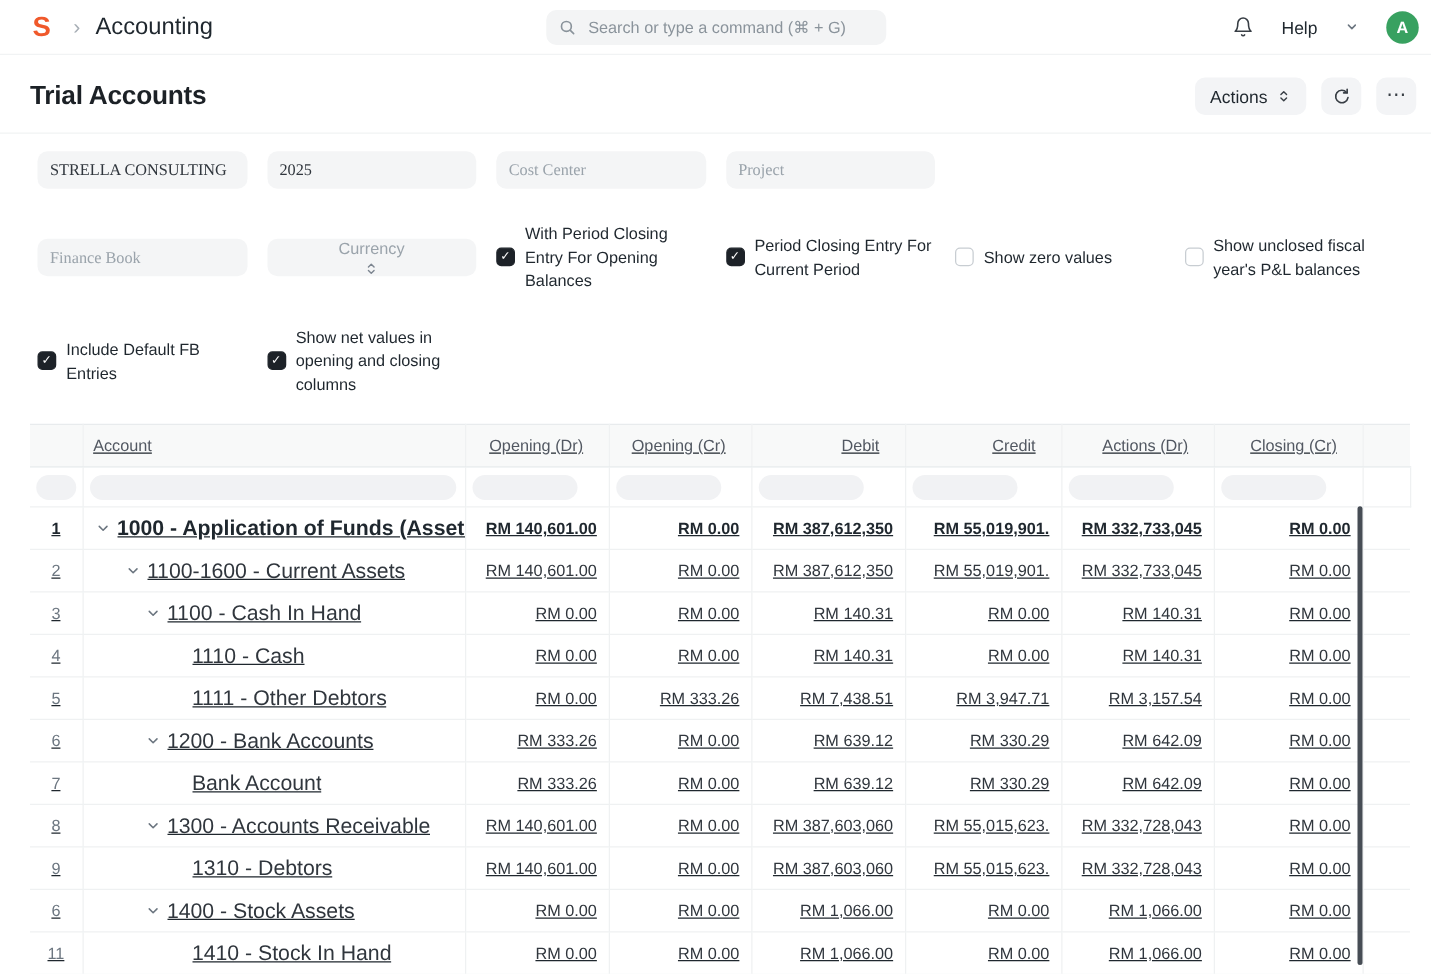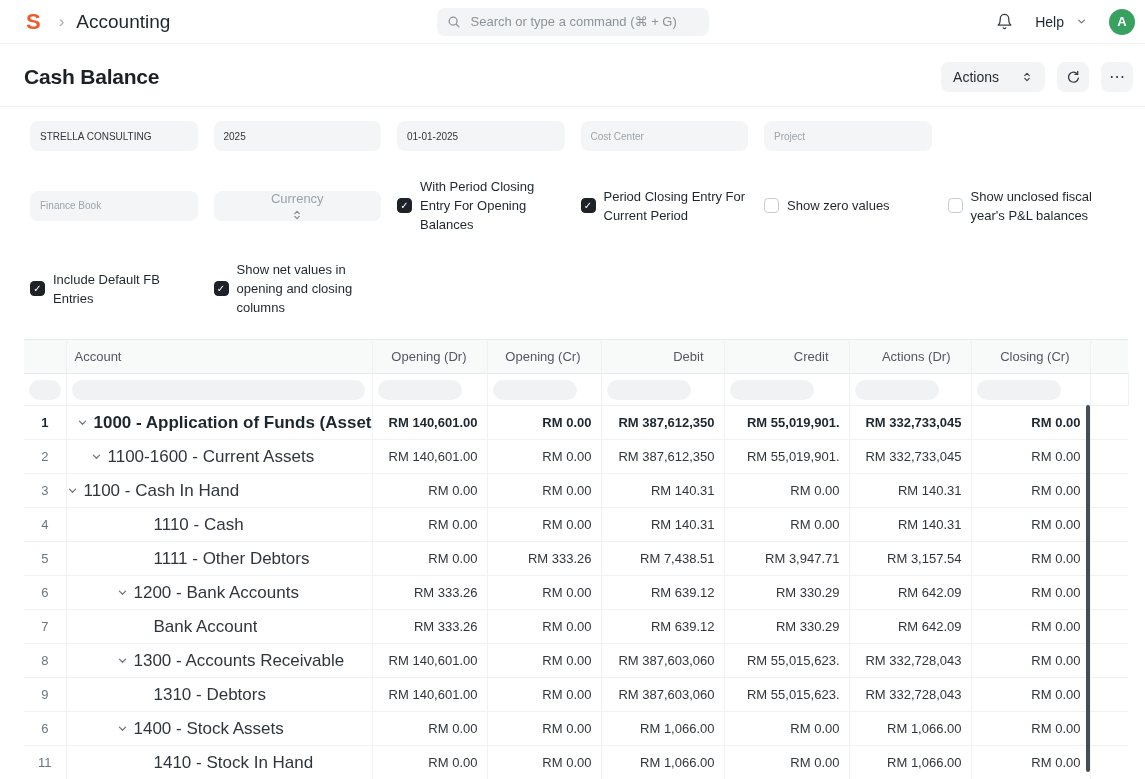--- a/index.html
+++ b/index.html
@@ -12,46 +12,46 @@
   
   .navbar { height:44px; display:flex; align-items:center; padding:0 10px 0 16px; border-bottom:1px solid #F1F3F4; position:relative; }
   .logo { font-weight:800; font-size:22px; color:#F0592B; margin-left:10px; cursor:pointer; line-height:1; }
   .crumb-sep { color:#A7AEB5; font-size:17px; margin:0 12px 0 18px; }
   .crumb { font-size:19px; color:#1F272E; cursor:pointer; }
   .search { position:absolute; left:50%; transform:translateX(-50%); width:272px; height:28px; background:#F3F4F5; border-radius:8px; display:flex; align-items:center; gap:8px; padding:0 10px; }
   .search input { border:0; background:transparent; outline:0; flex:1; font-size:13px; color:#1F272E; font-family:inherit; }
   .search input::placeholder { color:#8A939B; }
   .nav-right { margin-left:auto; display:flex; align-items:center; gap:22px; }
   .icon-btn { background:none; border:0; padding:0; cursor:pointer; display:flex; align-items:center; }
-  .help { font-size:14px; color:#1F272E; display:flex; align-items:center; gap:12px; cursor:pointer; }
+  .help { font-size:14px; color:#1F272E; display:flex; align-items:center; gap:22px; cursor:pointer; }
   .avatar { width:26px; height:26px; border-radius:50%; background:#38A160; color:#fff; font-size:13px; font-weight:700; display:flex; align-items:center; justify-content:center; cursor:pointer; }
 
   
   .page-head { display:flex; align-items:center; padding:18px 12px 14px 24px; }
   .page-title { font-size:21px; margin:0; font-weight:700; color:#1C2126; letter-spacing:-0.2px; }
   .head-actions { margin-left:auto; display:flex; gap:12px; }
-  .btn { background:#F3F4F6; border:0; border-radius:8px; height:30px; padding:0 12px; font-size:14px; color:#1F272E; display:flex; align-items:center; gap:22px; cursor:pointer; font-family:inherit; }
+  .btn { background:#F3F4F6; border:0; border-radius:8px; height:30px; padding:0 12px; font-size:14px; color:#1F272E; display:flex; align-items:center; gap:7px; cursor:pointer; font-family:inherit; }
   .btn.icon-only { width:32px; justify-content:center; padding:0; }
   .ellipsis { font-size:16px; color:#383E45; line-height:1; }
 
   
   .filters { border-top:1px solid #F1F3F4; padding:14px 30px 18px; }
   .fgrid { display:grid; grid-template-columns:repeat(6,1fr); gap:0 16px; margin-bottom:26px; align-items:center; }
   .fgrid:last-child { margin-bottom:0; }
-  .finput { height:30px; background:#F4F5F6; border:0; border-radius:8px; padding:0 10px; font-size:10px; color:#30363D; outline:0; width:100%; font-family:Liberation Sans, sans-serif; }
+  .finput { height:30px; background:#F4F5F6; border:0; border-radius:8px; padding:0 10px; font-size:13px; color:#30363D; outline:0; width:100%; font-family:Liberation Serif, serif; }
   .finput::placeholder { color:#9AA3AB; }
   .fselect { height:30px; background:#F4F5F6; border-radius:8px; padding:0 10px; font-size:13px; color:#9AA3AB; display:flex; align-items:center; justify-content:space-between; cursor:pointer;flex-direction:column; }
   .cb { display:flex; align-items:center; gap:8px; cursor:pointer; }
   .box { width:15px; height:15px; border:1.5px solid #C8CDD2; border-radius:4px; background:#fff; flex:0 0 auto; display:flex; align-items:center; justify-content:center; }
   .cb.checked .box { background:#1D2228; border-color:#1D2228; }
   .cb.checked .box::after { content:"✓"; color:#fff; font-size:10px; font-weight:700; line-height:1; }
   .cb-label { font-size:13px; line-height:19px; color:#1F272E; }
 
   
-  .report { position:relative; margin:4px 0 0 24px; width:1104px; }
+  .report { position:relative; margin:4px 0 0 24px; width:1104px;text-decoration:underline; }
   table { border-collapse:collapse; table-layout:fixed; width:1104px; font-size:13px; }
   thead th { height:34px; background:#F8F9F9; border-top:1px solid #E8EBED; border-bottom:1px solid #E8EBED; border-right:1px solid #EFF1F2; font-weight:400; color:#525862; font-size:13px; cursor:pointer; }
   th.h-acct { text-align:left; padding-left:8px; }
   th.h-val { text-align:right; padding-right:20px; }
   th:last-child, td:last-child { border-right:0; }
   .filter-row td { height:32px; border-bottom:1px solid #EFF1F2; border-right:1px solid #EFF1F2; }
   .pill { height:20px; background:#F1F2F4; border-radius:10px; cursor:text; }
   .pill.small { width:32px; margin:0 auto; }
   .pill.wide  { margin:0 6px 0 4px; }
   .pill.num   { width:84px; margin-left:4px; }
@@ -92,21 +92,21 @@
       <span>Help</span>
       <svg width="11" height="11" viewBox="0 0 16 16" fill="none" stroke="#6C7680" stroke-width="1.8" stroke-linecap="round" stroke-linejoin="round">
           <path d="m4 6 4 4 4-4"></path>
         </svg>
     </div>
     <div class="avatar">A</div>
   </div>
 </header>
 
 <div class="page-head">
-  <h1 class="page-title">Cash Balance</h1>
+  <h1 class="page-title">Trial Accounts</h1>
   <div class="head-actions">
     <button class="btn">
       <span>Actions</span>
       <svg width="12" height="12" viewBox="0 0 16 16" fill="none" stroke="#383E45" stroke-width="1.5" stroke-linecap="round" stroke-linejoin="round">
           <path d="m5 6.2 3-3 3 3"></path>
           <path d="m5 9.8 3 3 3-3"></path>
         </svg>
     </button>
     <button class="btn icon-only">
       <svg width="15" height="15" viewBox="0 0 16 16" fill="none" stroke="#383E45" stroke-width="1.4" stroke-linecap="round">
@@ -117,21 +117,20 @@
     <button class="btn icon-only">
       <span class="ellipsis">⋯</span>
     </button>
   </div>
 </div>
 
 <section class="filters">
   <div class="fgrid">
     <input class="finput" value="STRELLA CONSULTING" style="">
     <input class="finput" value="2025" style="">
-    <input class="finput" value="01-01-2025" style="">
     <input class="finput" placeholder="Cost Center" style="">
     <input class="finput" placeholder="Project" style="">
   </div>
 
   <div class="fgrid">
     <input class="finput" placeholder="Finance Book" style="">
     <div class="fselect">
       <span>Currency</span>
       <svg width="12" height="12" viewBox="0 0 16 16" fill="none" stroke="#7C8590" stroke-width="1.5" stroke-linecap="round" stroke-linejoin="round">
           <path d="m5 6.2 3-3 3 3"></path>
@@ -238,41 +237,41 @@
           <td class="c-val">RM 0.00</td>
           <td class="c-val">RM 387,612,350</td>
           <td class="c-val">RM 55,019,901.</td>
           <td class="c-val">RM 332,733,045</td>
           <td class="c-val">RM 0.00</td>
           <td></td>
         </tr>
         <tr>
           <td class="c-rownum">2</td>
           <td class="c-acct">
-            <div class="acct-wrap" style="padding-left:24px">
+            <div class="acct-wrap" style="padding-left:34px">
               <span class="chev">
                 <svg width="11" height="11" viewBox="0 0 16 16" fill="none" stroke="#6C7680" stroke-width="1.8" stroke-linecap="round" stroke-linejoin="round">
                   <path d="m3.5 6 4.5 4.5L12.5 6"></path>
                 </svg>
               </span>
               <span class="acct-label">1100-1600 - Current Assets</span>
             </div>
           </td>
           <td class="c-val">RM 140,601.00</td>
           <td class="c-val">RM 0.00</td>
           <td class="c-val">RM 387,612,350</td>
           <td class="c-val">RM 55,019,901.</td>
           <td class="c-val">RM 332,733,045</td>
           <td class="c-val">RM 0.00</td>
           <td></td>
         </tr>
         <tr>
           <td class="c-rownum">3</td>
           <td class="c-acct">
-            <div class="acct-wrap" style="">
+            <div class="acct-wrap" style="padding-left:50px">
               <span class="chev">
                 <svg width="11" height="11" viewBox="0 0 16 16" fill="none" stroke="#6C7680" stroke-width="1.8" stroke-linecap="round" stroke-linejoin="round">
                   <path d="m3.5 6 4.5 4.5L12.5 6"></path>
                 </svg>
               </span>
               <span class="acct-label">1100 - Cash In Hand</span>
             </div>
           </td>
           <td class="c-val">RM 0.00</td>
           <td class="c-val">RM 0.00</td>

